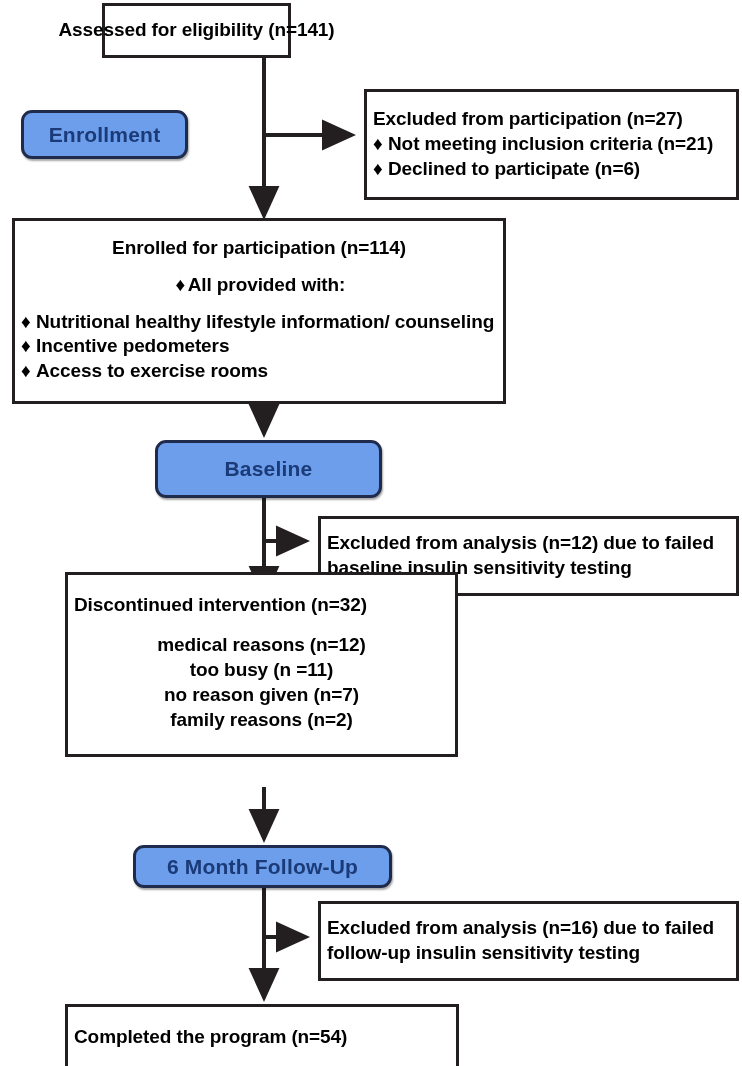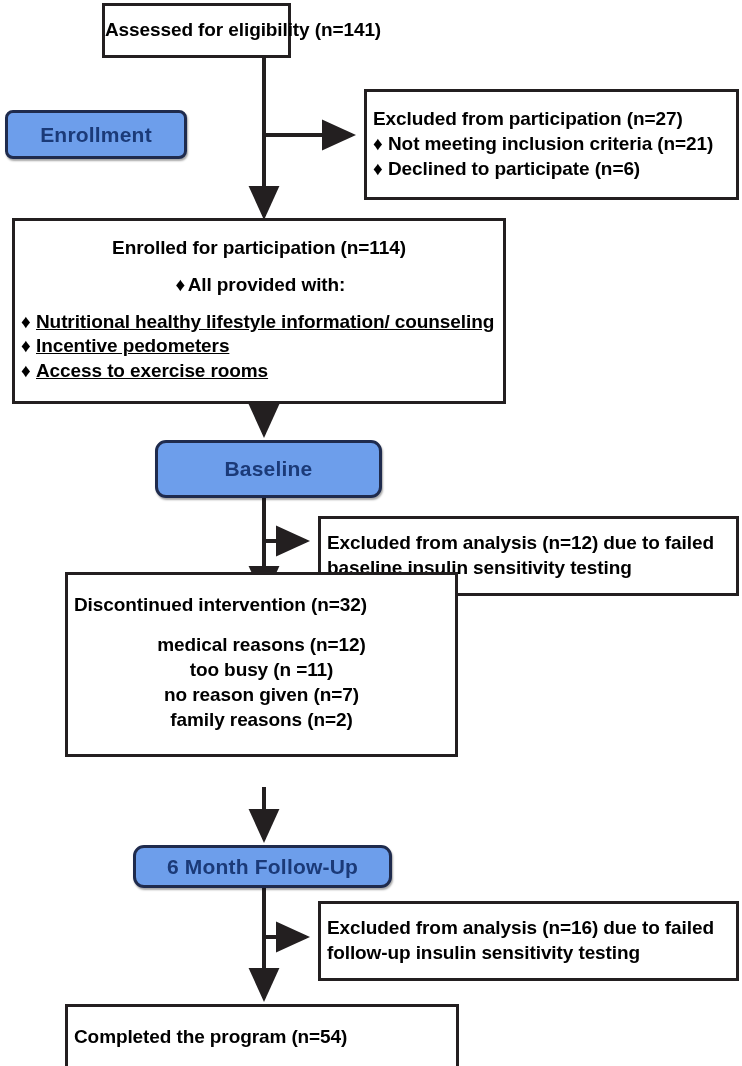--- a/index.html
+++ b/index.html
@@ -60,35 +60,35 @@
     font-size:21px;
     font-weight:700;
     letter-spacing:0.2px;
     white-space:nowrap;
   }
 
   
   .bul{display:inline-block;width:15px;}
 
   
-  #box-assessed   {left:102px; top:3px;    width:189px; height:55px;}
+  #box-assessed   {left:102px; top:3px;    width:189px; height:55px;align-items:center;}
   #box-excluded1  {left:364px; top:89px;   width:375px; height:111px;}
   #box-enrolled   {left:12px;  top:218px;  width:494px; height:186px;}
   #box-excluded2  {left:318px; top:516px;  width:421px; height:80px;}
   #box-discont    {left:65px;  top:572px;  width:393px; height:185px;}
   #box-excluded3  {left:318px; top:901px;  width:421px; height:80px;}
   #box-completed  {left:65px;  top:1004px; width:394px; height:67px;}
 
-  #badge-enroll   {left:5px;   top:110px;  width:182px; height:49px;border-radius:8px;}
+  #badge-enroll   {left:21px;   top:110px;  width:167px; height:49px;}
   #badge-baseline {left:155px; top:440px;  width:227px; height:58px;}
   #badge-followup {left:133px; top:845px;  width:259px; height:43px;}
 
   #box-enrolled .lead{margin-top:-2px;}
   #box-enrolled .sub{margin-top:12px;}
-  #box-enrolled .list{margin-top:12px;text-decoration:underline;}
+  #box-enrolled .list{margin-top:12px;}
   #box-discont .head{margin-top:-4px;}
   #box-discont .reasons{margin-top:16px;}
 </style>
 </head>
 <body>
 
 <div id="flow">
 
   <svg id="wires" viewBox="0 0 742 1066" width="742" height="1066">
     <defs>

